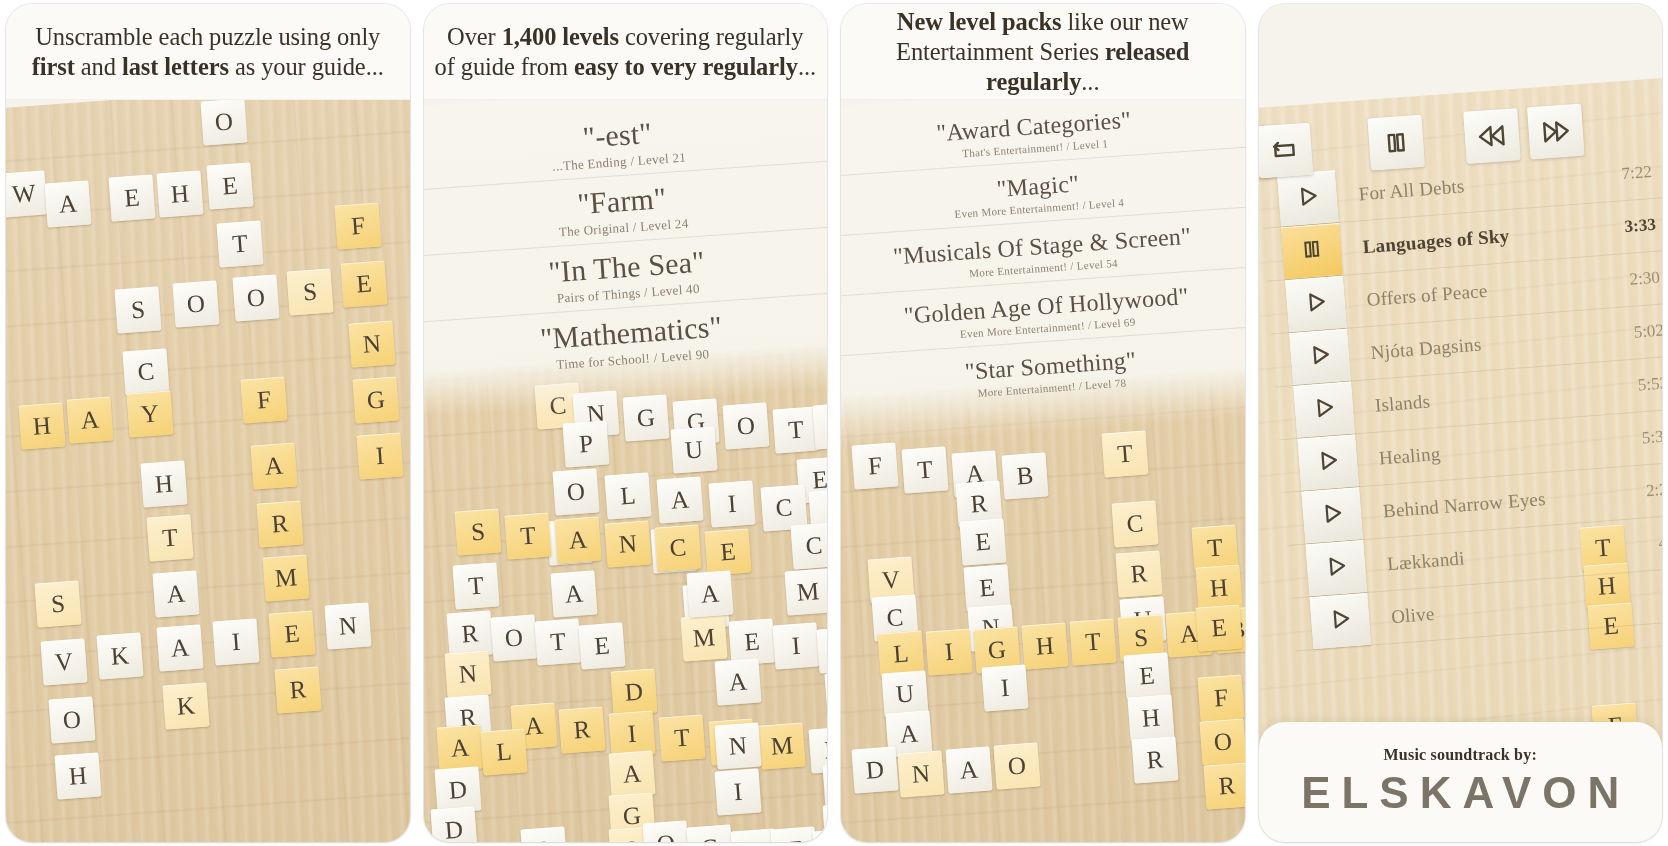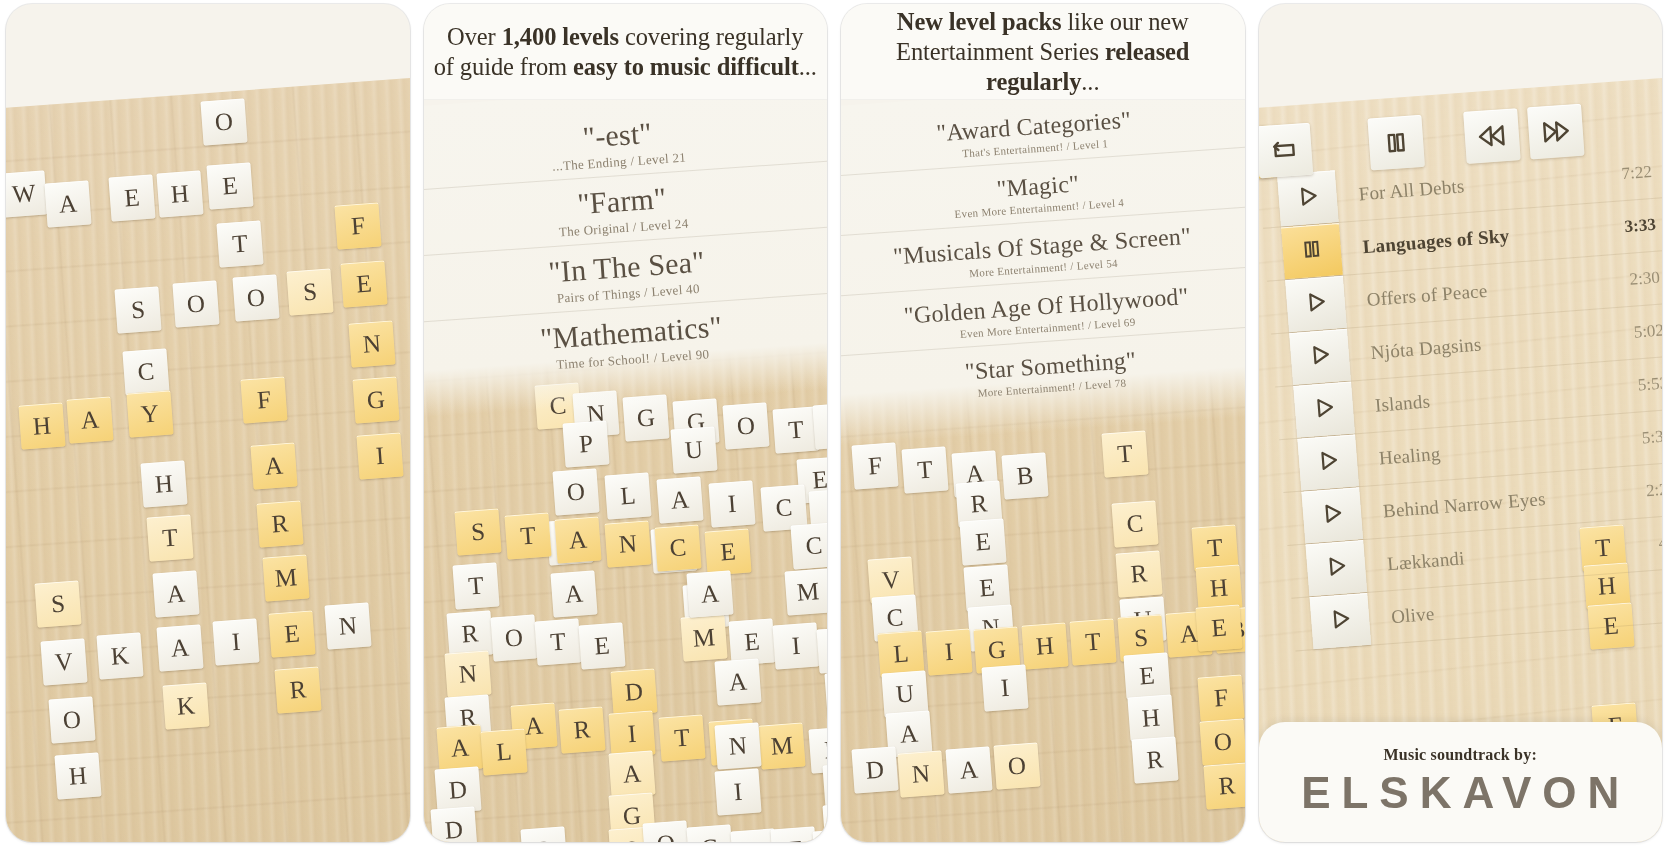--- a/index.html
+++ b/index.html
@@ -243,20 +243,26 @@
         <div class="tile w" style="left: 92px; top: 630px; transform: rotate(-4.2deg);">K</div>
         <div class="tile w" style="left: 152px; top: 622px; transform: rotate(-4.2deg);">A</div>
         <div class="tile w" style="left: 208px; top: 616px; transform: rotate(-4.2deg);">I</div>
         <div class="tile y" style="left: 264px; top: 608px; transform: rotate(-4.2deg);">E</div>
         <div class="tile w" style="left: 320px; top: 600px; transform: rotate(-4.2deg);">N</div>
         <div class="tile w" style="left: 44px; top: 694px; transform: rotate(-4.2deg);">O</div>
         <div class="tile p" style="left: 158px; top: 680px; transform: rotate(-4.2deg);">K</div>
         <div class="tile y" style="left: 270px; top: 664px; transform: rotate(-4.2deg);">R</div>
         <div class="tile w" style="left: 50px; top: 750px; transform: rotate(-4.2deg);">H</div>
       </div>
+    <div class="caption">
+      <div class="caption-text">
+        <span>Unscramble each puzzle using only</span><br>
+        <b>first</b><span> and </span><b>last letters</b><span> as your guide...</span>
+      </div>
+    </div>
   </div>
 
   <div class="panel levels-panel">
     <div class="board"></div>
     <div class="tile-layer" id="tiles-1">
         <div class="tile p" style="left: 112px; top: 380px; transform: rotate(-4.2deg);">C</div>
         <div class="tile w" style="left: 150px; top: 388px; transform: rotate(-4.2deg);">N</div>
         <div class="tile w" style="left: 200px; top: 392px; transform: rotate(-4.2deg);">G</div>
         <div class="tile w" style="left: 250px; top: 396px; transform: rotate(-4.2deg);">G</div>
         <div class="tile w" style="left: 300px; top: 400px; transform: rotate(-4.2deg);">O</div>
@@ -337,21 +343,21 @@
           <div class="level-sub">Pairs of Things  /  Level 40</div>
         </div>
         <div class="level-row">
           <div class="level-title">"Mathematics"</div>
           <div class="level-sub">Time for School!  /  Level 90</div>
         </div>
       </div>
     <div class="caption">
       <div class="caption-text">
         <span>Over </span><b>1,400 levels</b><span> covering regularly</span><br>
-        <span>of guide from </span><b>easy to music difficult</b><span>...</span>
+        <span>of guide from </span><b>easy to very regularly</b><span>...</span>
       </div>
     </div>
   </div>
 
   <div class="panel packs">
     <div class="board"></div>
     <div class="tile-layer" id="tiles-2">
         <div class="tile w" style="left: 12px; top: 440px; transform: rotate(-4.2deg);">F</div>
         <div class="tile w" style="left: 62px; top: 444px; transform: rotate(-4.2deg);">T</div>
         <div class="tile w" style="left: 112px; top: 448px; transform: rotate(-4.2deg);">A</div>

